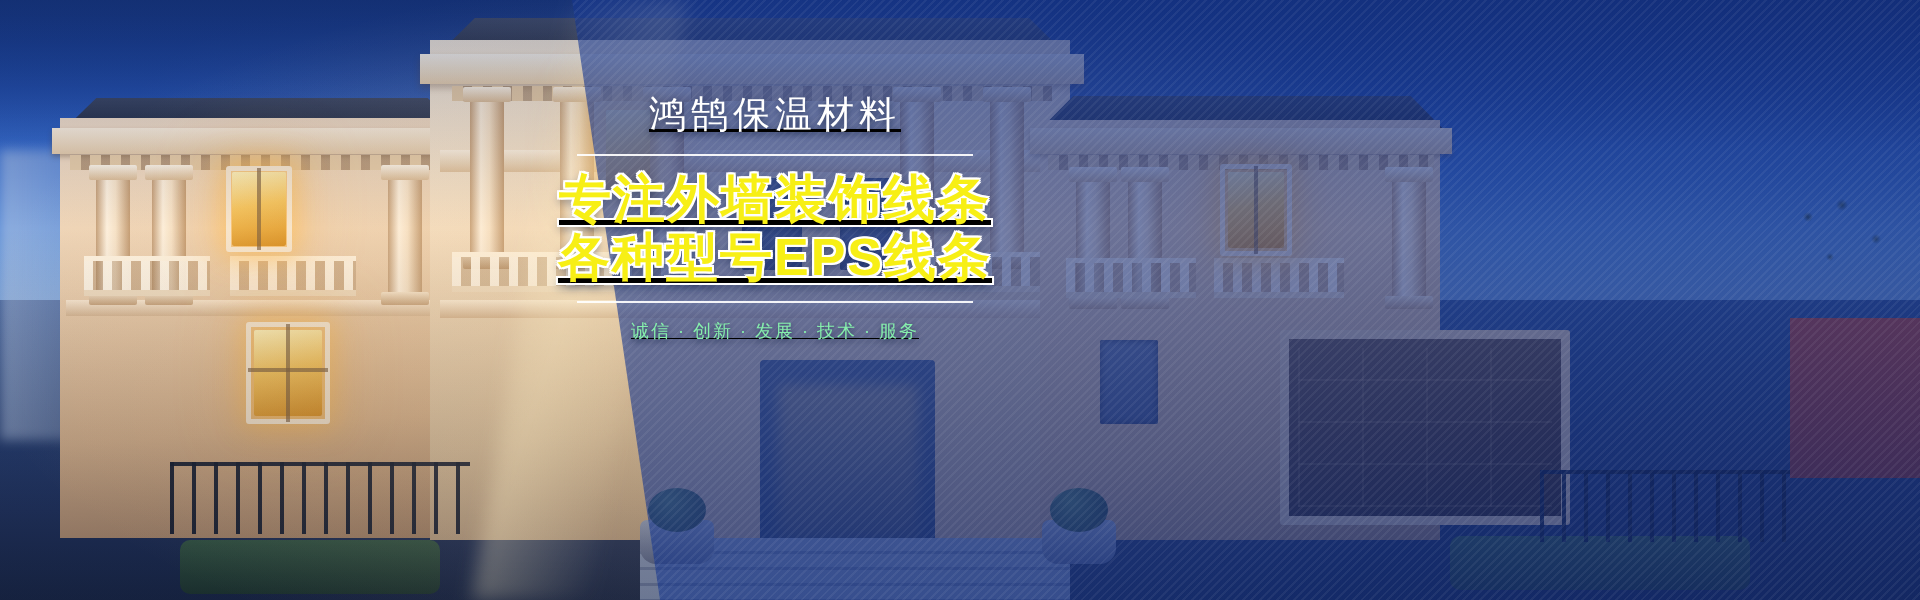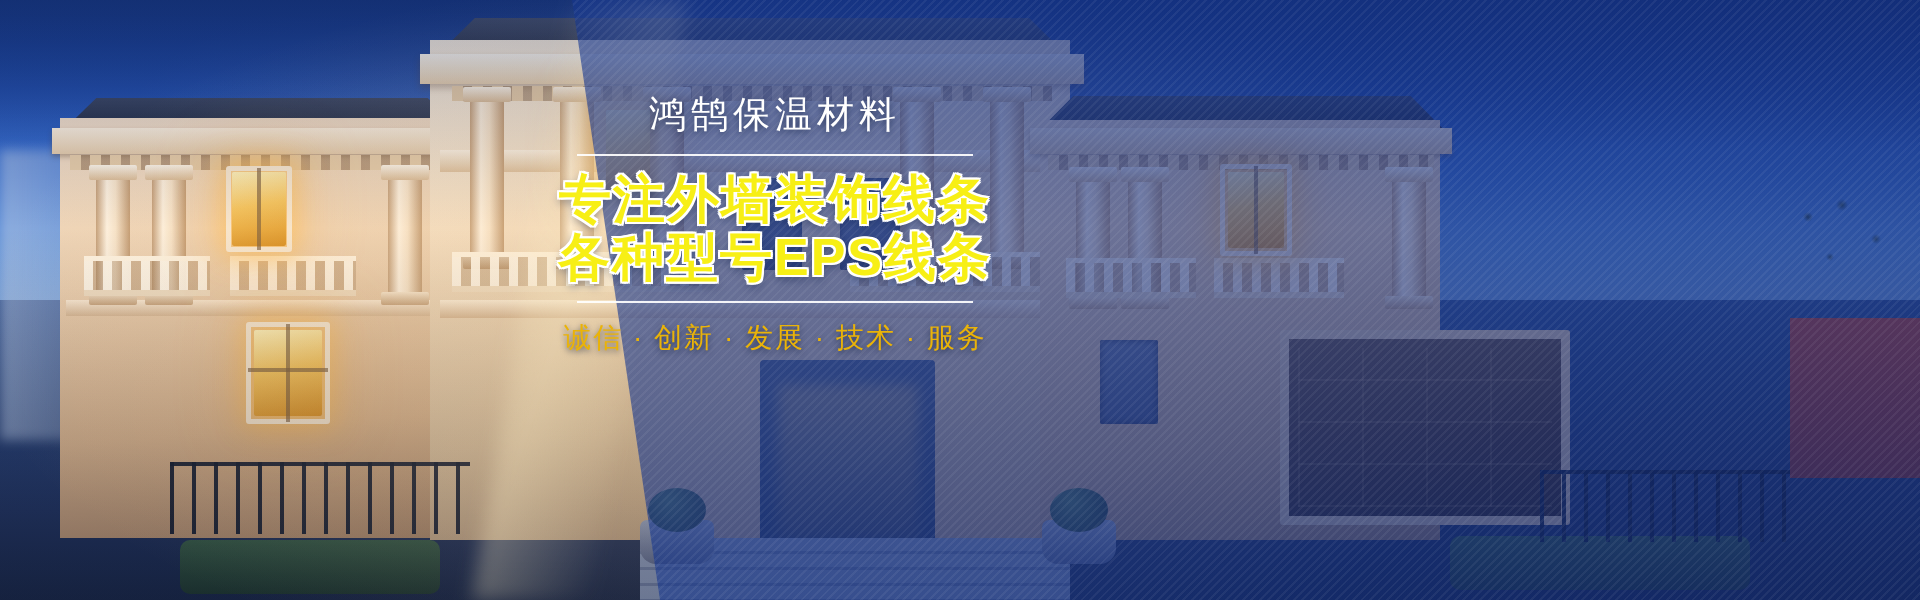--- a/index.html
+++ b/index.html
@@ -221,21 +221,21 @@
   
   .streak{
     position:absolute;left:520px;top:0;width:120px;height:600px;
     background:linear-gradient(100deg,rgba(255,255,255,0) 0%,rgba(255,240,200,.30) 45%,rgba(255,255,255,0) 100%);
     transform:skewX(-9deg);filter:blur(9px);
   }
 
   
   .content{
     position:absolute;left:545px;top:92px;width:460px;
-    display:flex;flex-direction:column;align-items:center;text-align:left;
+    display:flex;flex-direction:column;align-items:center;text-align:left;text-decoration:underline;
   }
   .brand{
     color:#ffffff;font-size:37px;letter-spacing:5px;font-weight:400;
     line-height:1.25;text-shadow:0 2px 7px rgba(5,18,50,.6);
     white-space:nowrap;
   }
   .rule{
     width:396px;height:2px;background:rgba(255,255,255,.92);
     margin:16px 0 14px 0;
   }
@@ -244,21 +244,21 @@
     color:#f7ef15;font-size:52px;font-weight:bold;letter-spacing:2px;
     line-height:1.12;white-space:nowrap;
     text-shadow:
       -2px -2px 0 #ffffff, 2px -2px 0 #ffffff,
       -2px  2px 0 #ffffff, 2px  2px 0 #ffffff,
        0px -2px 0 #ffffff, 0px  2px 0 #ffffff,
       -2px  0px 0 #ffffff, 2px  0px 0 #ffffff,
        0 4px 10px rgba(10,25,65,.55);
   }
   .tagline{
-    color:#eab308;font-size:28px;letter-spacing:2px;font-weight:400;
+    color:#86efac;font-size:18px;letter-spacing:2px;font-weight:400;
     white-space:nowrap;text-shadow:0 2px 6px rgba(5,18,50,.6);
   }
 </style>
 </head>
 <body>
 
 <div id="banner">
 
   <div class="photo">
     <div class="sky"></div>

